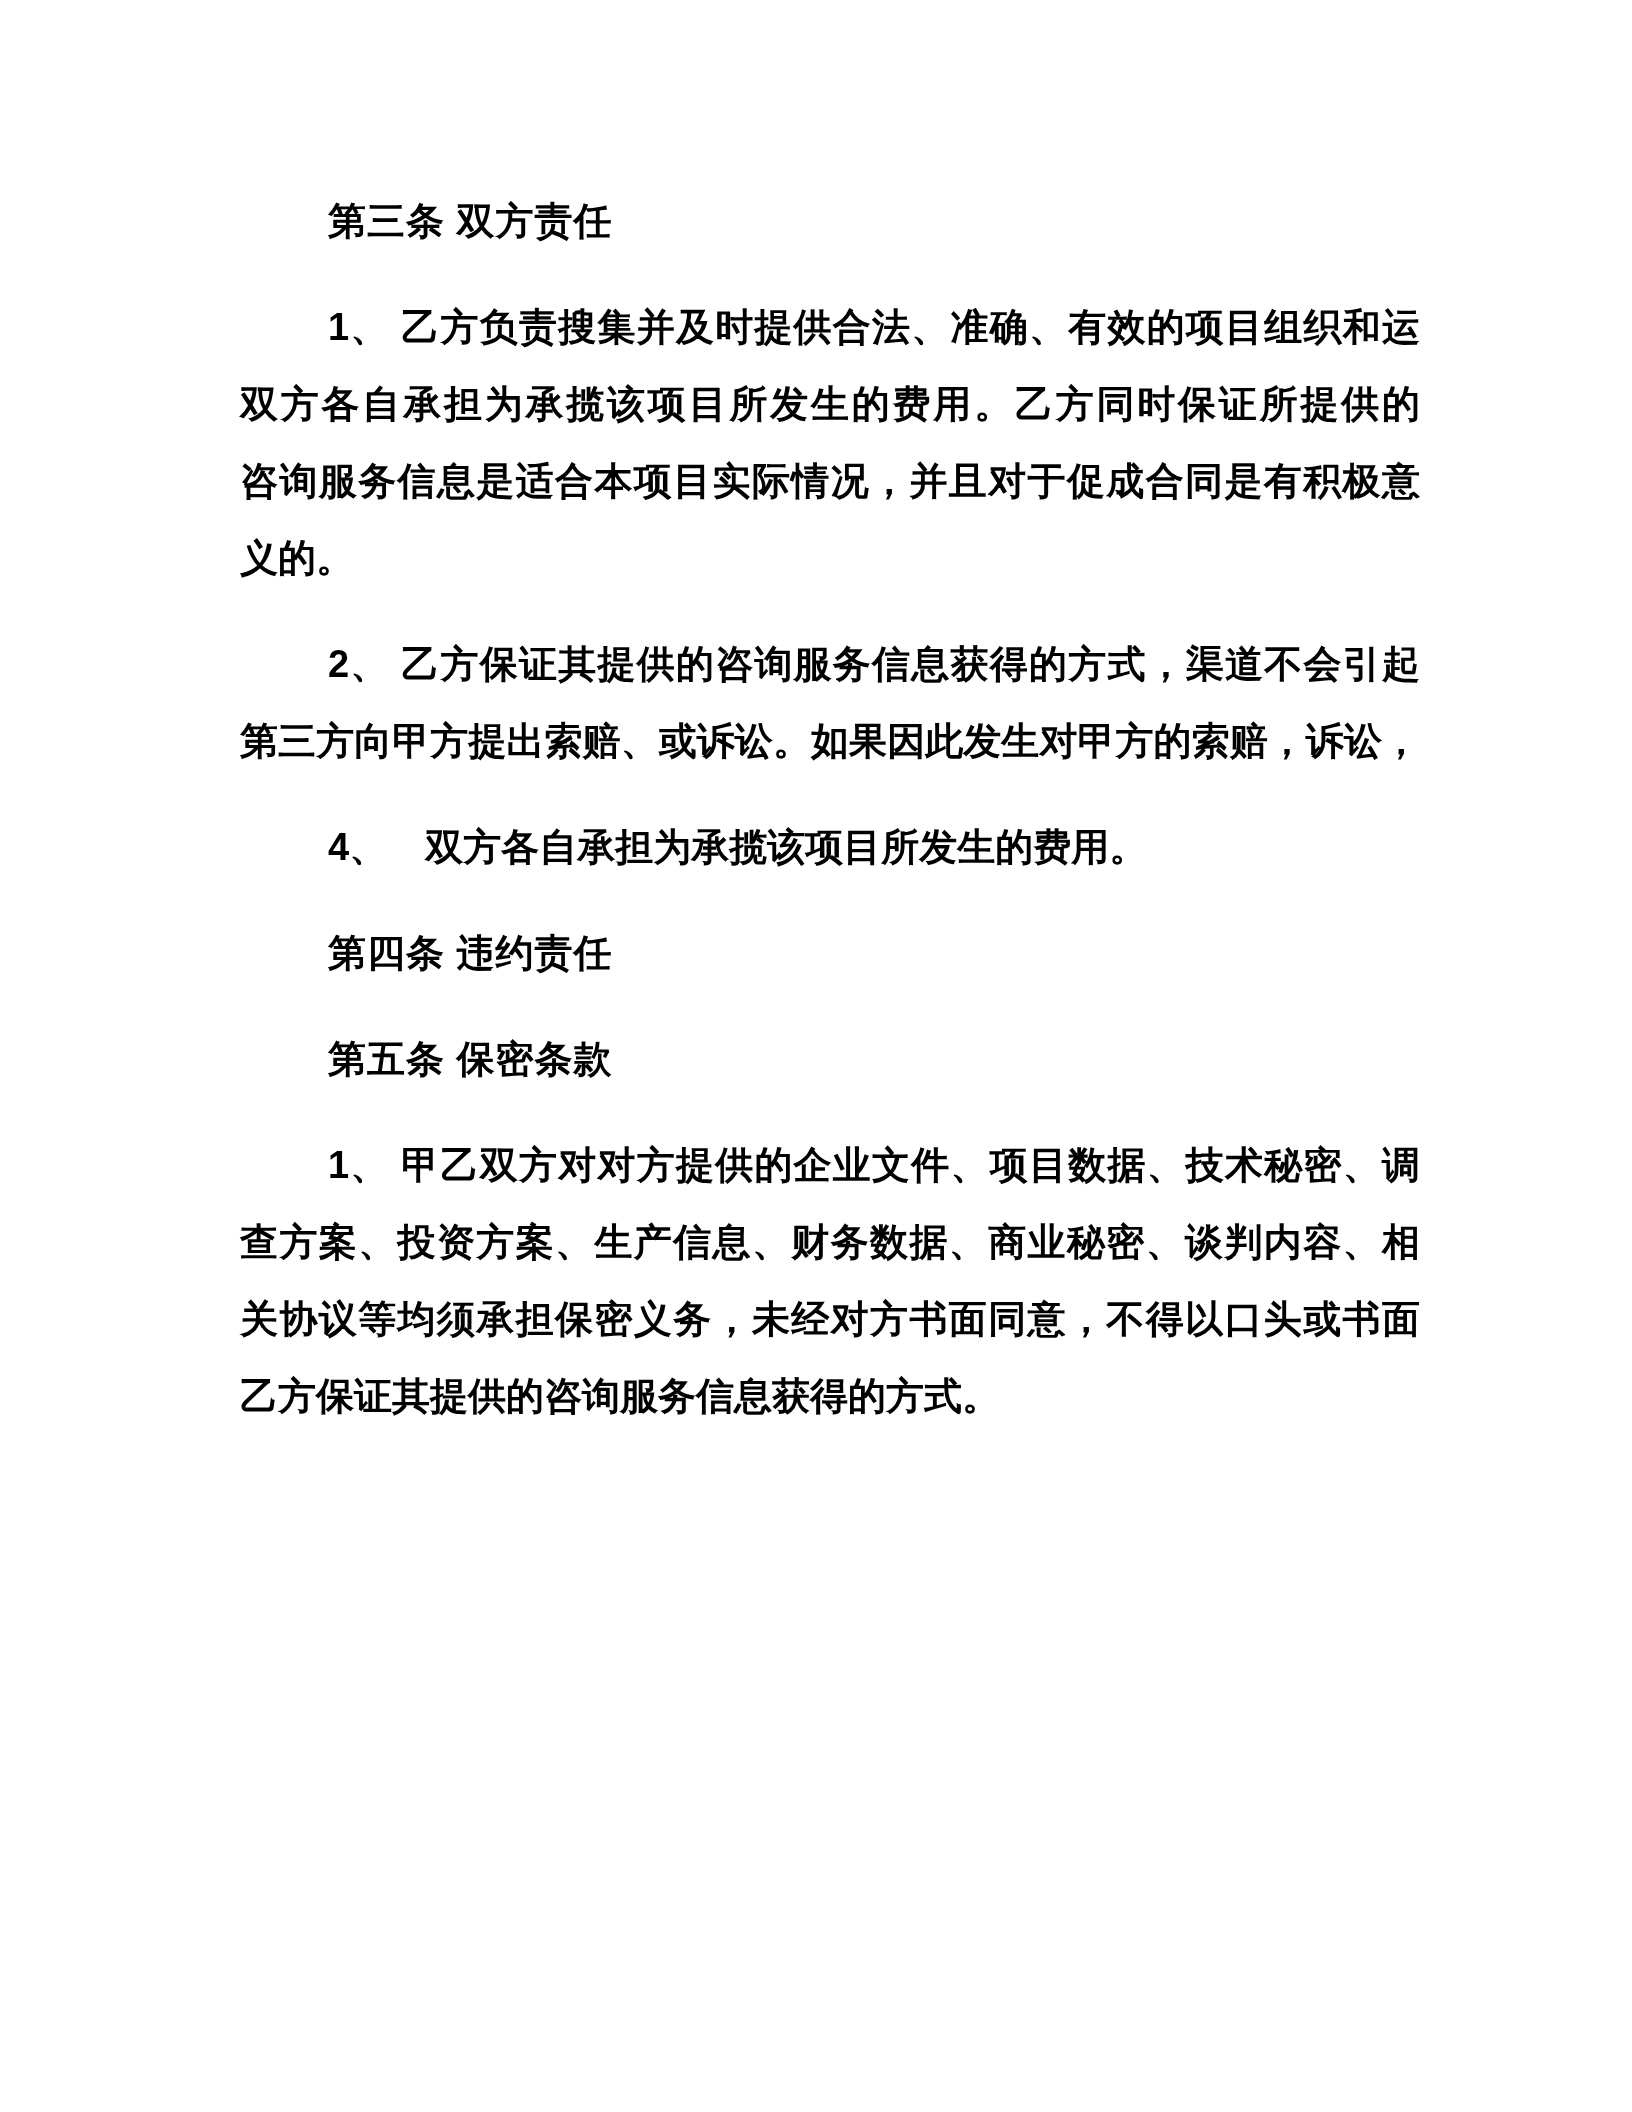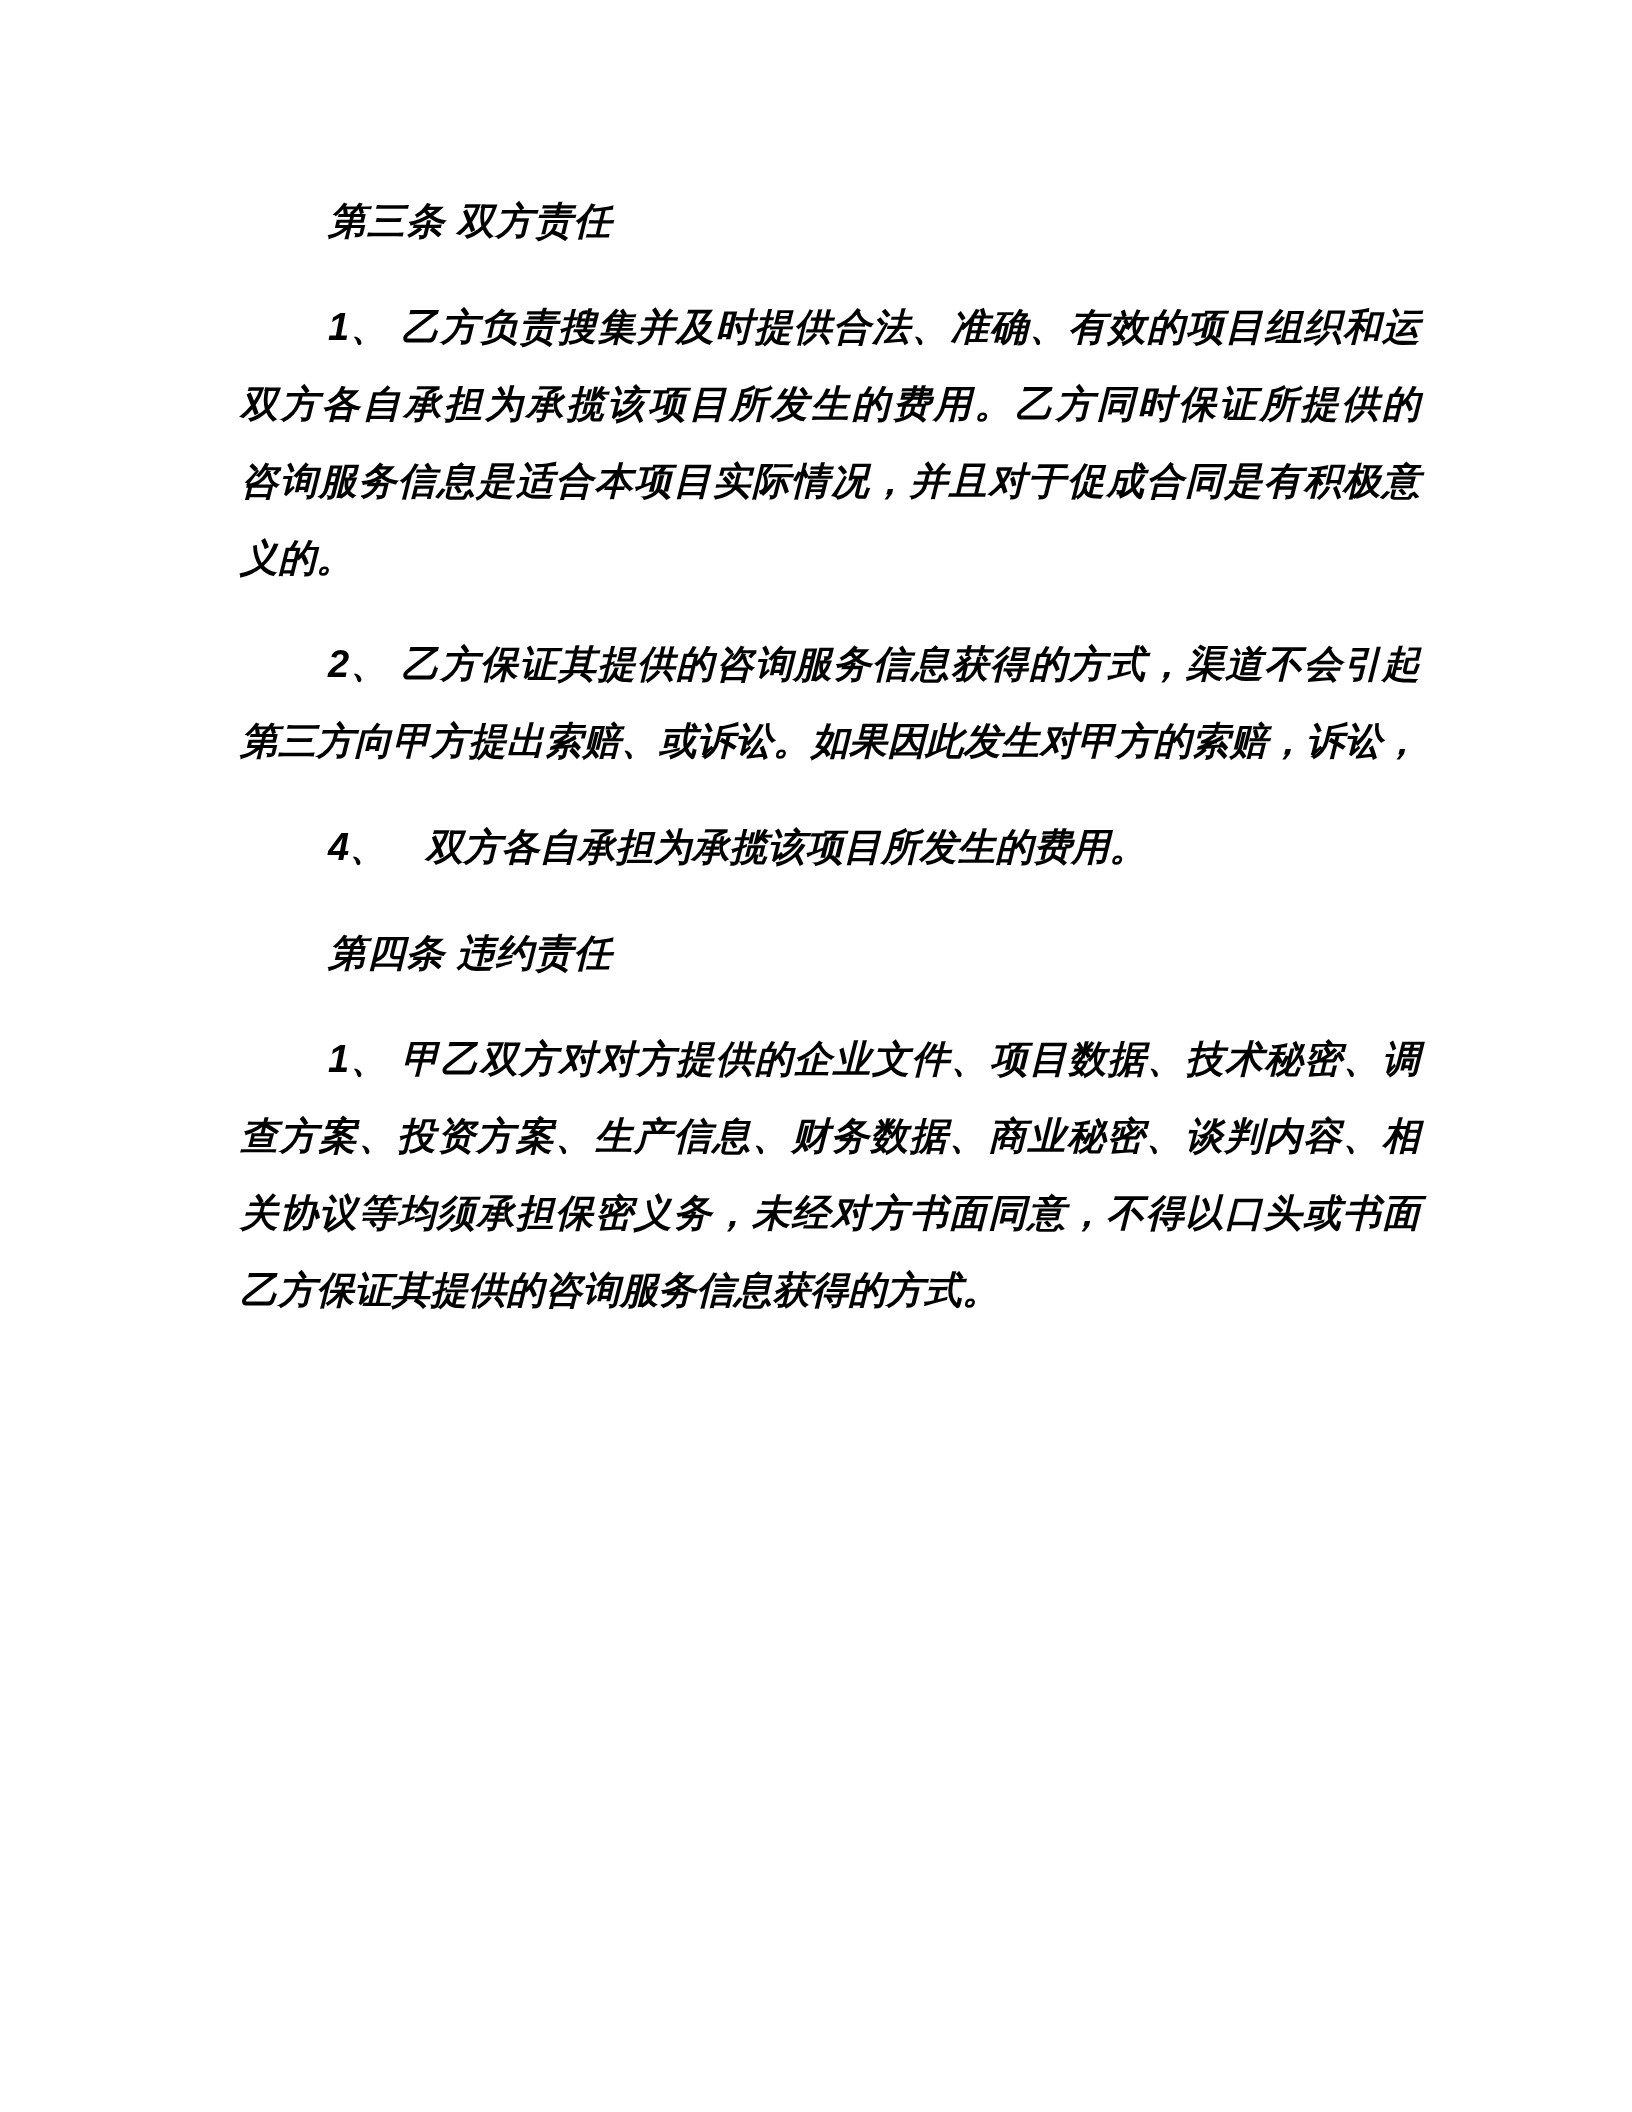--- a/index.html
+++ b/index.html
@@ -13,21 +13,20 @@
     height: 2112px;
     box-sizing: border-box;
     background: #ffffff;
     padding: 183px 212px 0 240px;
     font-family: "Liberation Sans", sans-serif;
     font-weight: 600;
     color: #000000;
     font-size: 38px;
     line-height: 77px;
     overflow: hidden;
-    font-style: italic;
   }
   .block {
     margin: 0 0 29px 0;
   }
   .line {
     text-align: left;
     white-space: pre-wrap;
   }
   .line.fill {
     text-align: justify;
@@ -58,19 +57,22 @@
     <div class="block paragraph">
       <div class="line indent fill">2、 乙方保证其提供的咨询服务信息获得的方式，渠道不会引起</div>
       <div class="line fill">第三方向甲方提出索赔、或诉讼。如果因此发生对甲方的索赔，诉讼，</div>
     </div>
     <div class="block paragraph">
       <div class="line indent">4、　双方各自承担为承揽该项目所发生的费用。</div>
     </div>
     <div class="block heading">
       <div class="line indent">第四条 违约责任</div>
     </div>
+    <div class="block heading">
+      <div class="line indent">第五条 保密条款</div>
+    </div>
     <div class="block paragraph">
       <div class="line indent fill">1、 甲乙双方对对方提供的企业文件、项目数据、技术秘密、调</div>
       <div class="line fill">查方案、投资方案、生产信息、财务数据、商业秘密、谈判内容、相</div>
       <div class="line fill">关协议等均须承担保密义务，未经对方书面同意，不得以口头或书面</div>
       <div class="line">乙方保证其提供的咨询服务信息获得的方式。</div>
     </div>
   </div>
 
 </body></html>

